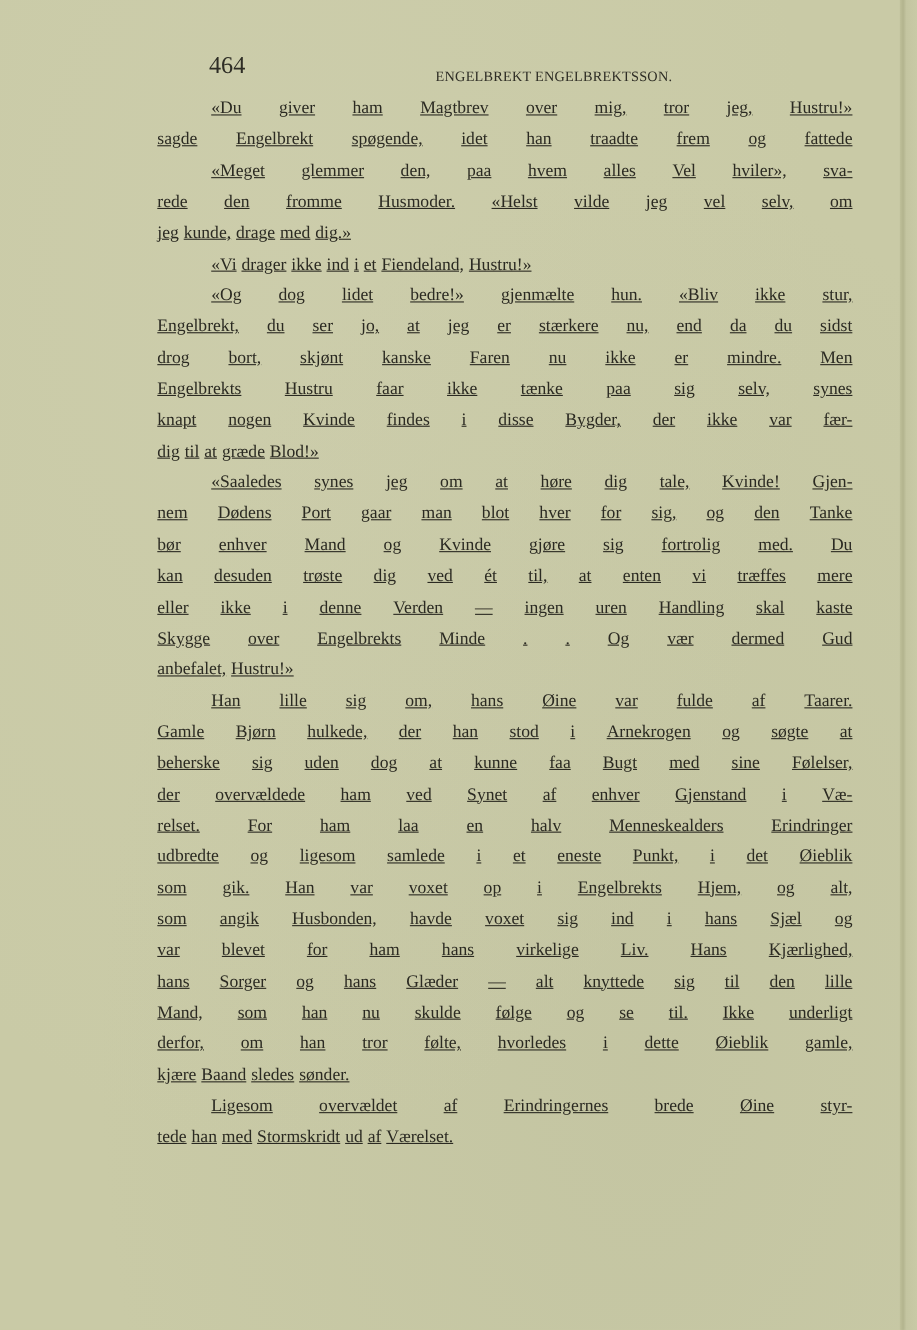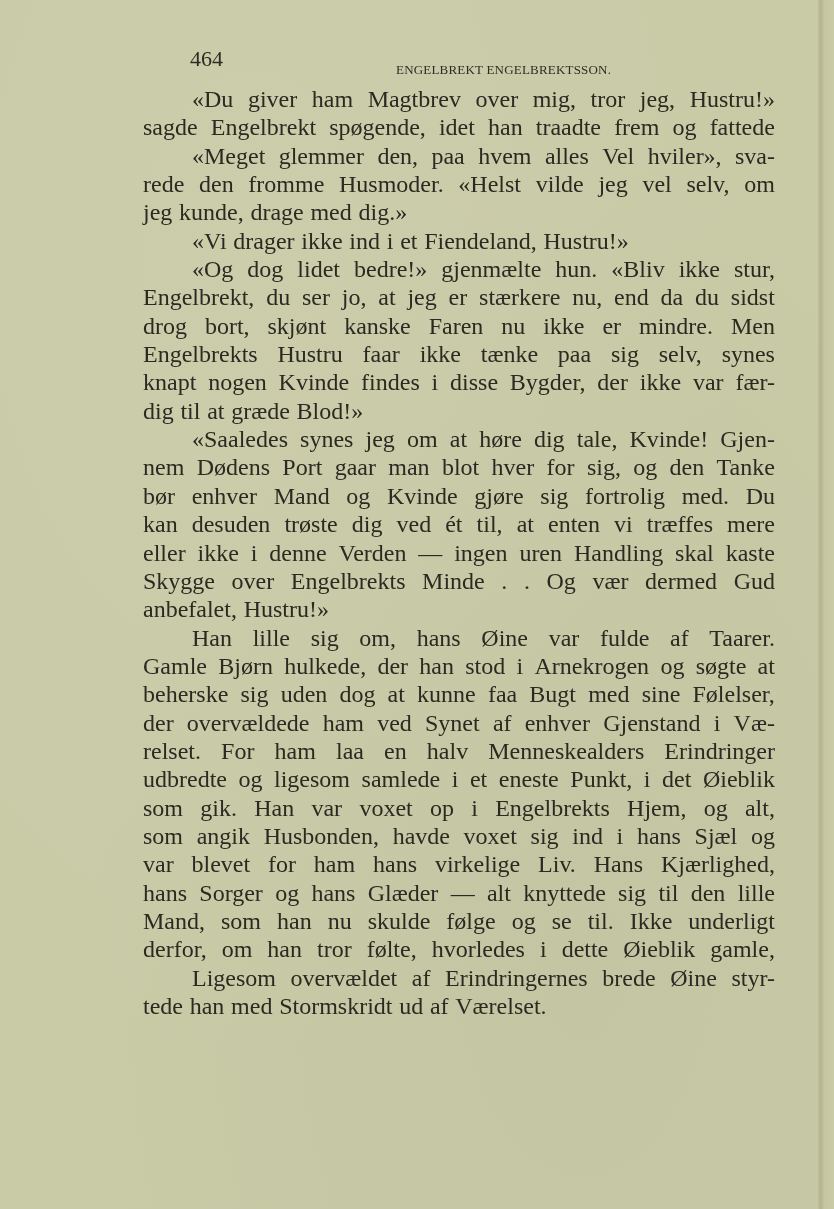--- a/index.html
+++ b/index.html
@@ -33,24 +33,24 @@
     position:absolute; left:206px; top:18px;
     font-family:"Liberation Serif", serif;
     font-size:13px; letter-spacing:0.2px; color:#2e2d25;
   }
   .body-text {
     position:absolute; top:85px; left:143px; width:632px;
   }
   .line {
     height:28.35px; line-height:28.35px;
     font-family:"Liberation Serif", serif;
-    font-size:24px;
+    font-size:16px;
     text-align:justify; text-align-last:justify;
     white-space:nowrap; overflow:visible;
-    display:flex; justify-content:space-between;
+    display:flex; justify-content:space-between;text-decoration:underline;
   }
   .line span.w { display:inline-block; }
   .line.indent { padding-left:49px; }
   .line.last { justify-content:flex-start; }
   .line.last span.w { margin-right:0.28em; }
 </style>
 </head>
 <body>
 
 <div class="page-bg"></div>
@@ -416,20 +416,26 @@
       <span class="w">om</span>
       <span class="w">han</span>
       <span class="w">tror</span>
       <span class="w">følte,</span>
       <span class="w">hvorledes</span>
       <span class="w">i</span>
       <span class="w">dette</span>
       <span class="w">Øieblik</span>
       <span class="w">gamle,</span>
     </div>
+    <div class="line last">
+      <span class="w">kjære</span>
+      <span class="w">Baand</span>
+      <span class="w">sledes</span>
+      <span class="w">sønder.</span>
+    </div>
     <div class="line indent">
       <span class="w">Ligesom</span>
       <span class="w">overvældet</span>
       <span class="w">af</span>
       <span class="w">Erindringernes</span>
       <span class="w">brede</span>
       <span class="w">Øine</span>
       <span class="w">styr-</span>
     </div>
     <div class="line last">

